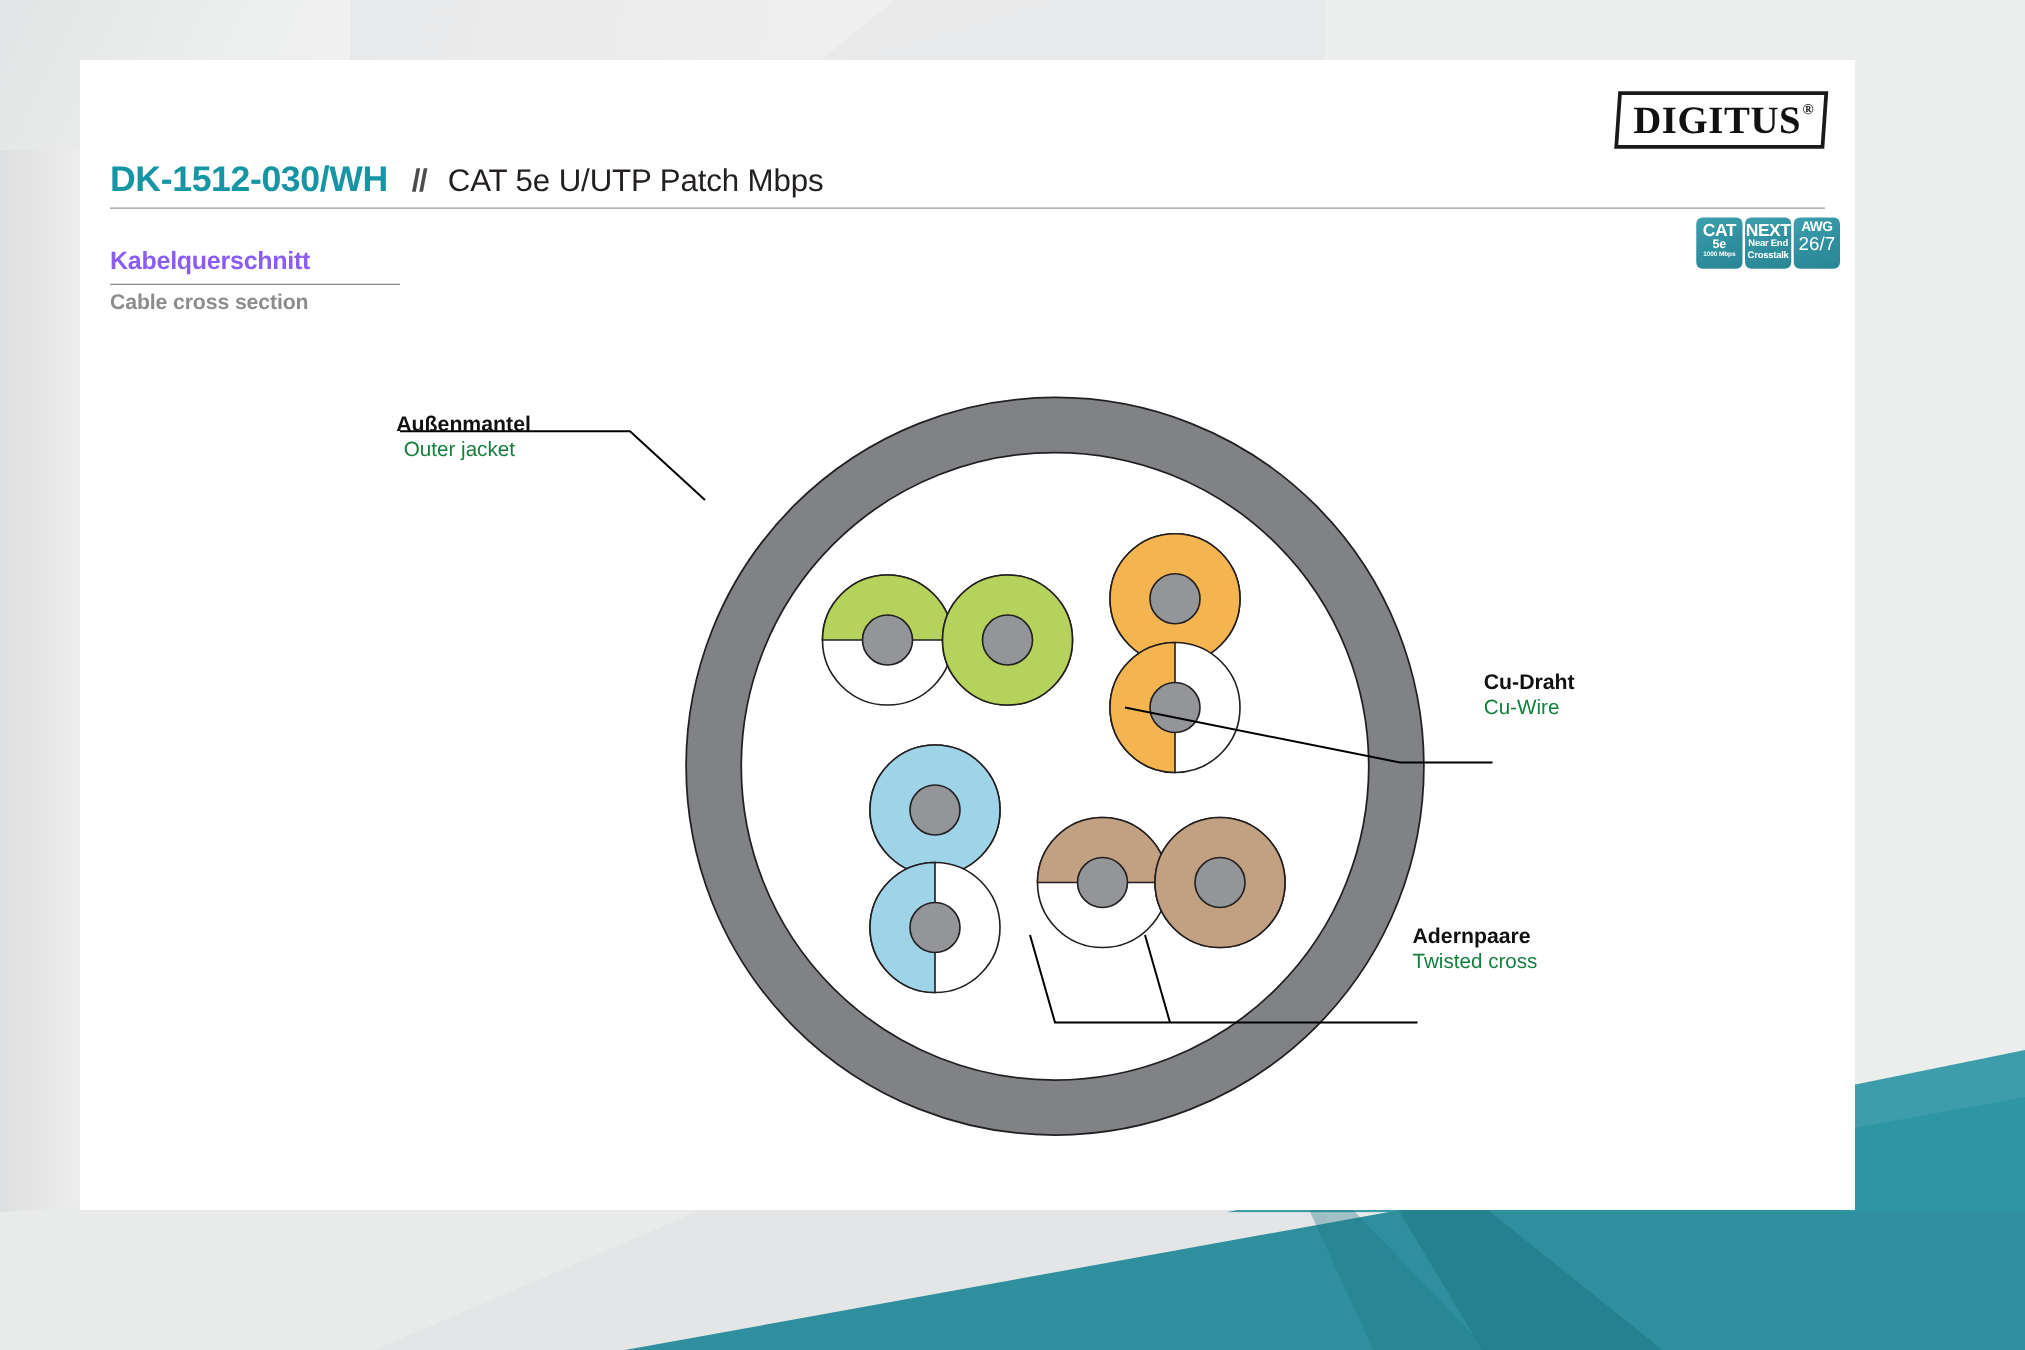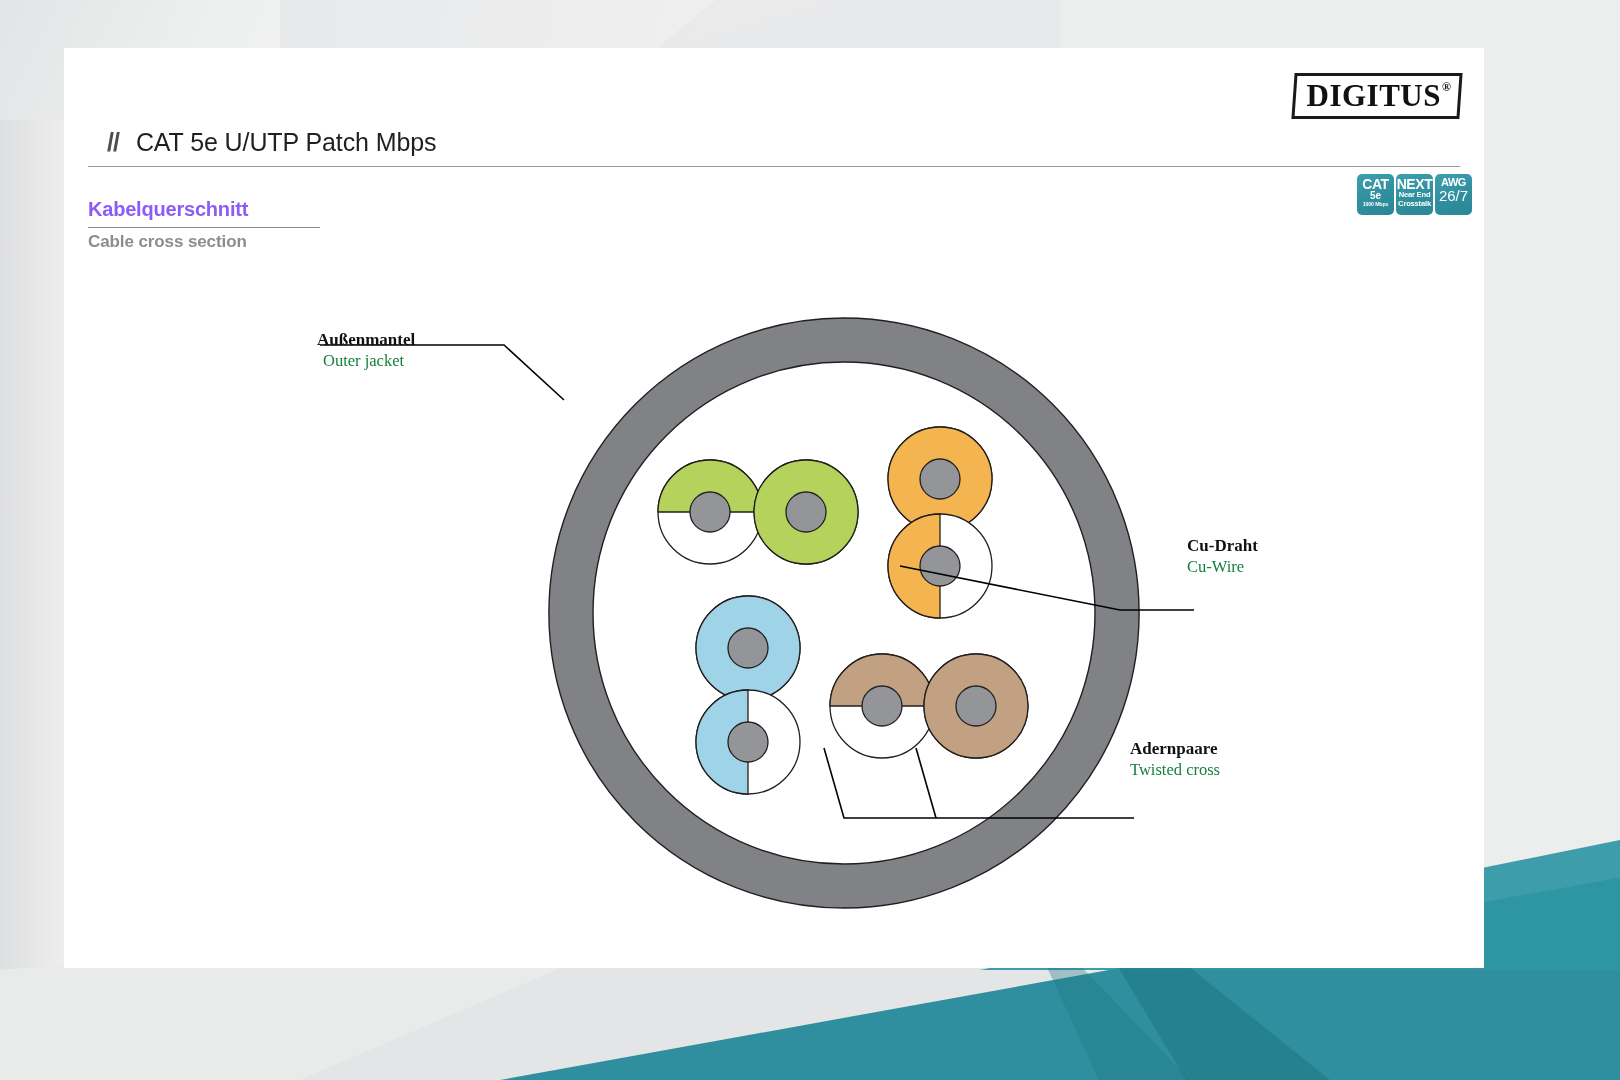--- a/index.html
+++ b/index.html
@@ -165,21 +165,21 @@
   }
 
   
   #diagram {
     position:absolute; left:0; top:0;
     width:1420px; height:920px;
     pointer-events:none;
   }
 
   
-  .callout { position:absolute;font-family:Liberation Serif, serif; }
+  .callout { position:absolute; }
   .callout .de {
     font-size:17px; font-weight:700; color:#111; line-height:1.25;
     white-space:nowrap;
   }
   .callout .en {
     font-size:16.5px; font-weight:400; color:#15803d; line-height:1.3;
     white-space:nowrap;
   }
   .callout.right .de, .callout.right .en { text-align:left; }
   .callout.left-al { text-align:left; }
@@ -206,20 +206,21 @@
 
     <div id="logo">
       <div class="logo-box"></div>
       <div class="logo-text">
         <span>DIGITUS</span>
           <span class="logo-reg">®</span>
       </div>
     </div>
 
     <div id="title-row">
+      <span id="sku">DK-1512-030/WH</span>
       <span id="slashes">//</span>
       <span id="prod-name">CAT 5e U/UTP Patch Mbps</span>
     </div>
     <div id="title-rule"></div>
 
     <div id="badges">
       <div class="badge">
         <span class="b1">CAT</span>
         <span class="b2">5e</span>
         <span class="b3">1000 Mbps</span>

